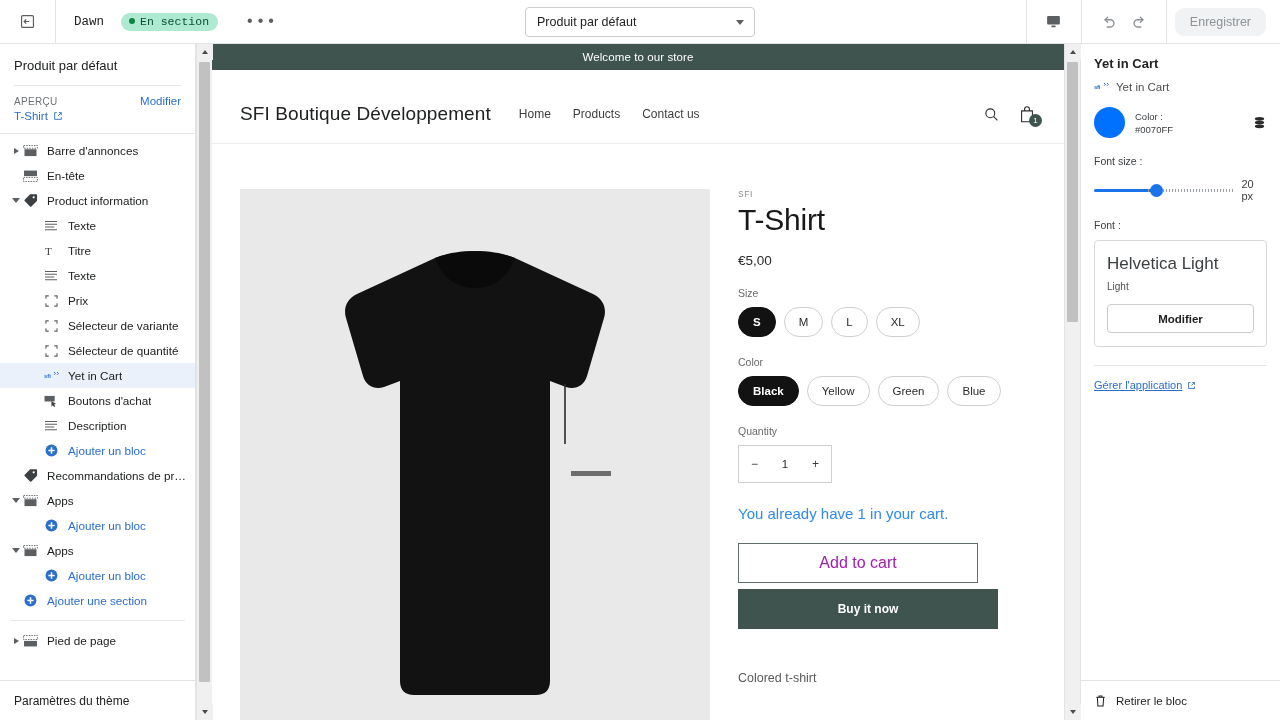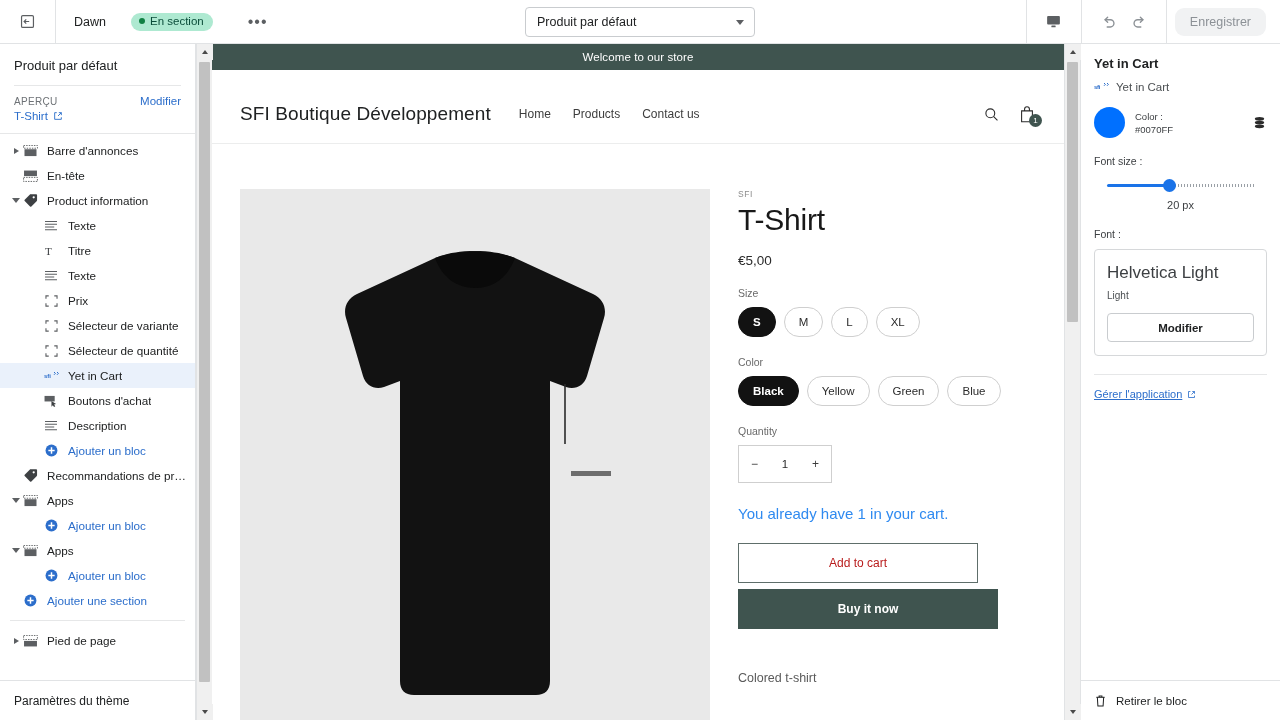--- a/index.html
+++ b/index.html
@@ -21,21 +21,21 @@
     background: #ffffff;
     border-bottom: 1px solid #e1e3e5;
     position: relative;
   }
   .tb-exit {
     width: 56px; height: 43px;
     display: flex; align-items: center; justify-content: center;
     border-right: 1px solid #e1e3e5;
     cursor: pointer;
   }
-  .tb-left { display: flex; align-items: center; gap: 25px; padding-left: 18px; }
+  .tb-left { display: flex; align-items: center; gap: 17px; padding-left: 18px; font-family: Liberation Mono, monospace; }
   .tb-theme-name { font-size: 12.5px; color: #202223; }
   .badge-live {
     display: inline-flex; align-items: center; gap: 5px;
     background: #aee9d1; color: #0b4d3a;
     border-radius: 10px; padding: 2px 9px 3px 8px;
     font-size: 11.5px; line-height: 13px;
   }
   .badge-live .dot { width: 6px; height: 6px; border-radius: 50%; background: #108043; display:block; }
   .tb-dots {
     font-size: 16px; color: #5c5f62; letter-spacing: 1px;
@@ -185,22 +185,22 @@
     margin-top: 8px; width: 94px; height: 38px;
     border: 1px solid #cfcfcf;
     display:flex; align-items:center; justify-content: space-between;
     padding: 0 12px;
   }
   .qty span { font-size: 12px; color: #3d3d3d; cursor:pointer; }
   .qty .q-val { font-size: 11.5px; color:#2b2b2b; cursor:text;}
   .cart-note { font-size: 15px; color: #2f8af0; margin-top: 22px; }
   .btn-add {
     margin-top: 21px; width: 240px; height: 40px;
-    border: 1px solid #5e6e6a; background: #fff; color: #b91c1c;
-    font-size: 12px; display:flex; align-items:center; justify-content:center; cursor:pointer;
+    border: 1px solid #5e6e6a; background: #fff; color: #a21caf;
+    font-size: 16px; display:flex; align-items:center; justify-content:center; cursor:pointer;
   }
   .btn-buy {
     margin-top: 6px; width: 260px; height: 40px;
     background: #3f544f; color: #fff; border: none;
     font-size: 12px; font-weight: bold;
     display:flex; align-items:center; justify-content:center; cursor:pointer;
   }
   .p-desc { margin-top: 42px; font-size: 12.5px; color: #5a5a5a; }
 
   
@@ -218,21 +218,21 @@
     width:15px;height:13px;border-radius:2px;
     display:flex;align-items:center;justify-content:center;
     font-size:6px;color:#2c6ecb; letter-spacing:-.3px;
     background: #fff; font-weight:bold;
   }
   .rp-colorrow { display:flex; align-items:center; margin-top: 14px; }
   .swatch { width:31px; height:31px; border-radius:50%; cursor:pointer; }
   .color-txt { margin-left: 10px; font-size: 9.5px; color:#3d4043; line-height: 13px; }
   .layers-ico { margin-left:auto; cursor:pointer; }
   .rp-lbl { font-size: 10.5px; color:#3d4043; margin-top: 17px; }
-  .slider-row { display:flex; align-items:center; margin-top: 11px; gap:7px;flex-direction:column; }
+  .slider-row { display:flex; align-items:center; margin-top: 11px; gap:7px; }
   .slider { position:relative; width: 148px; height: 14px; display:flex; align-items:center; cursor:pointer;}
   .sl-fill { position:absolute; left:0; height:3px; background:#1a73e8; border-radius:2px; }
   .sl-rest { position:absolute; right:0; height:3px; background: repeating-linear-gradient(to right,#9aa0a6 0 1.5px,transparent 1.5px 3px); }
   .sl-thumb { position:absolute; width:13px;height:13px;border-radius:50%;background:#1a73e8; }
   .sl-val { font-size: 11px; color:#3d4043; }
   .font-card {
     margin-top: 9px; border: 1px solid #d6d8da; border-radius: 4px;
     padding: 13px 12px 13px 12px;
   }
   .font-name { font-size: 17px; color:#3d4043; font-weight: 300; }

